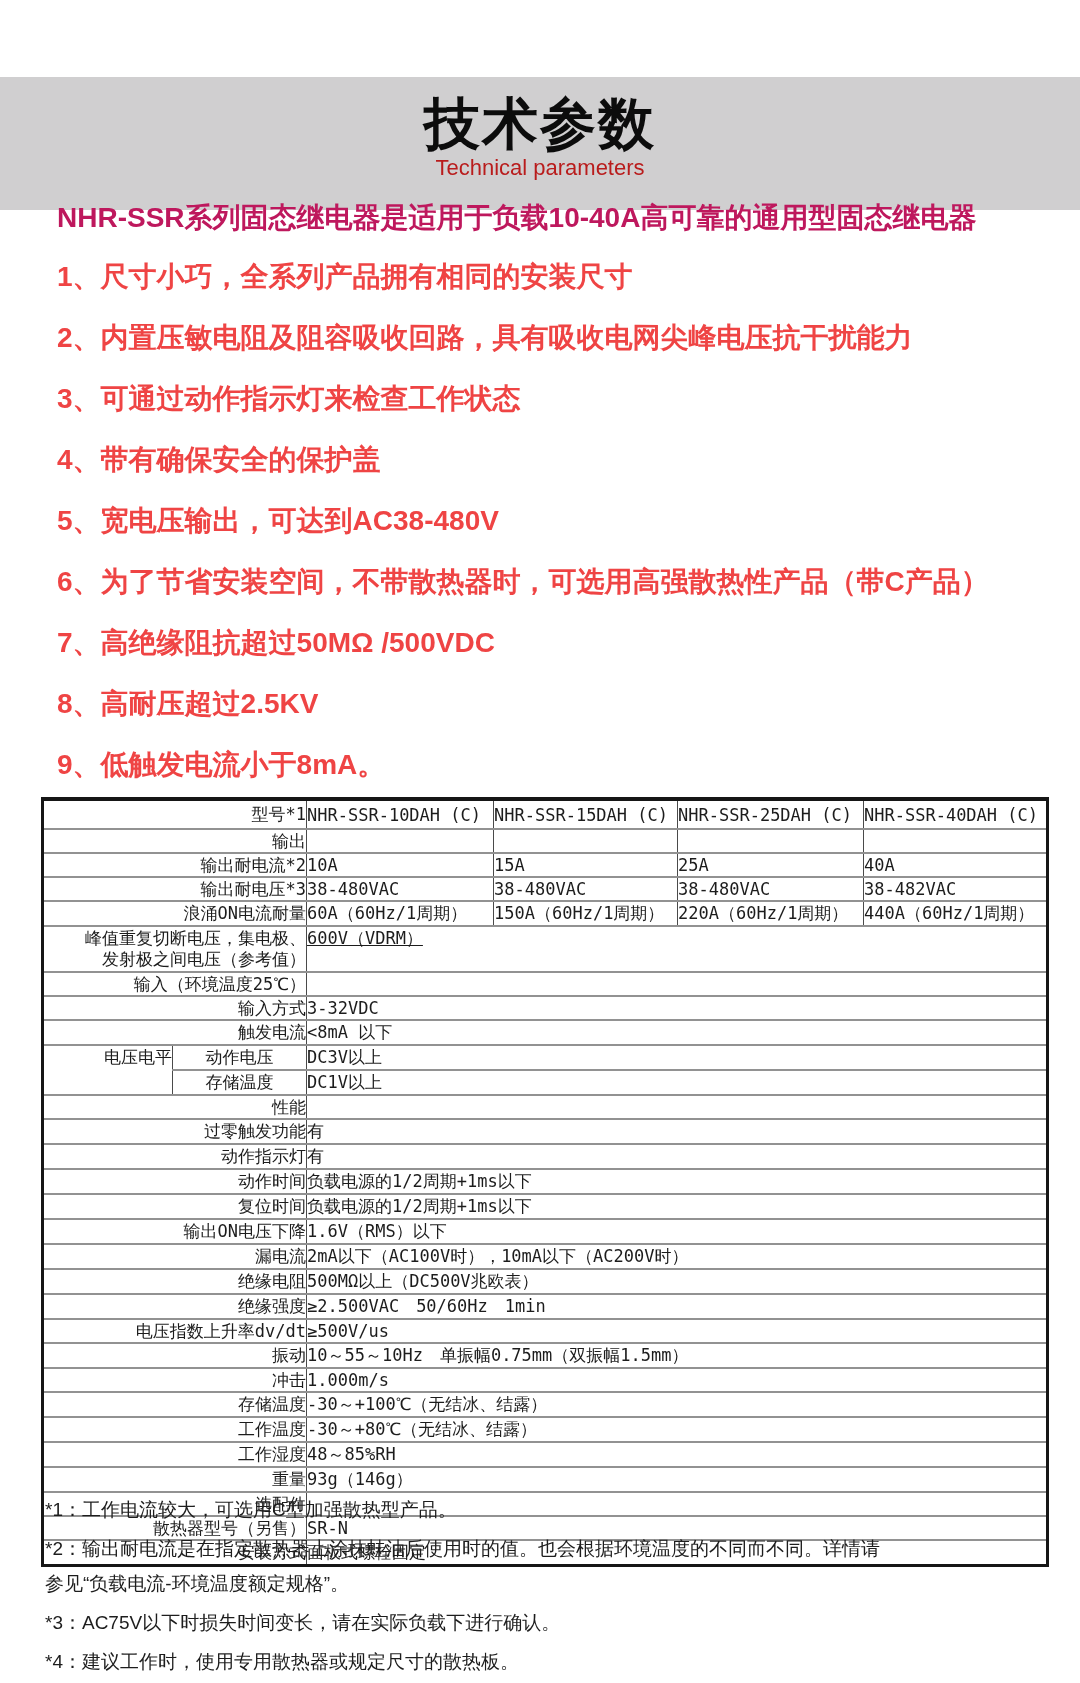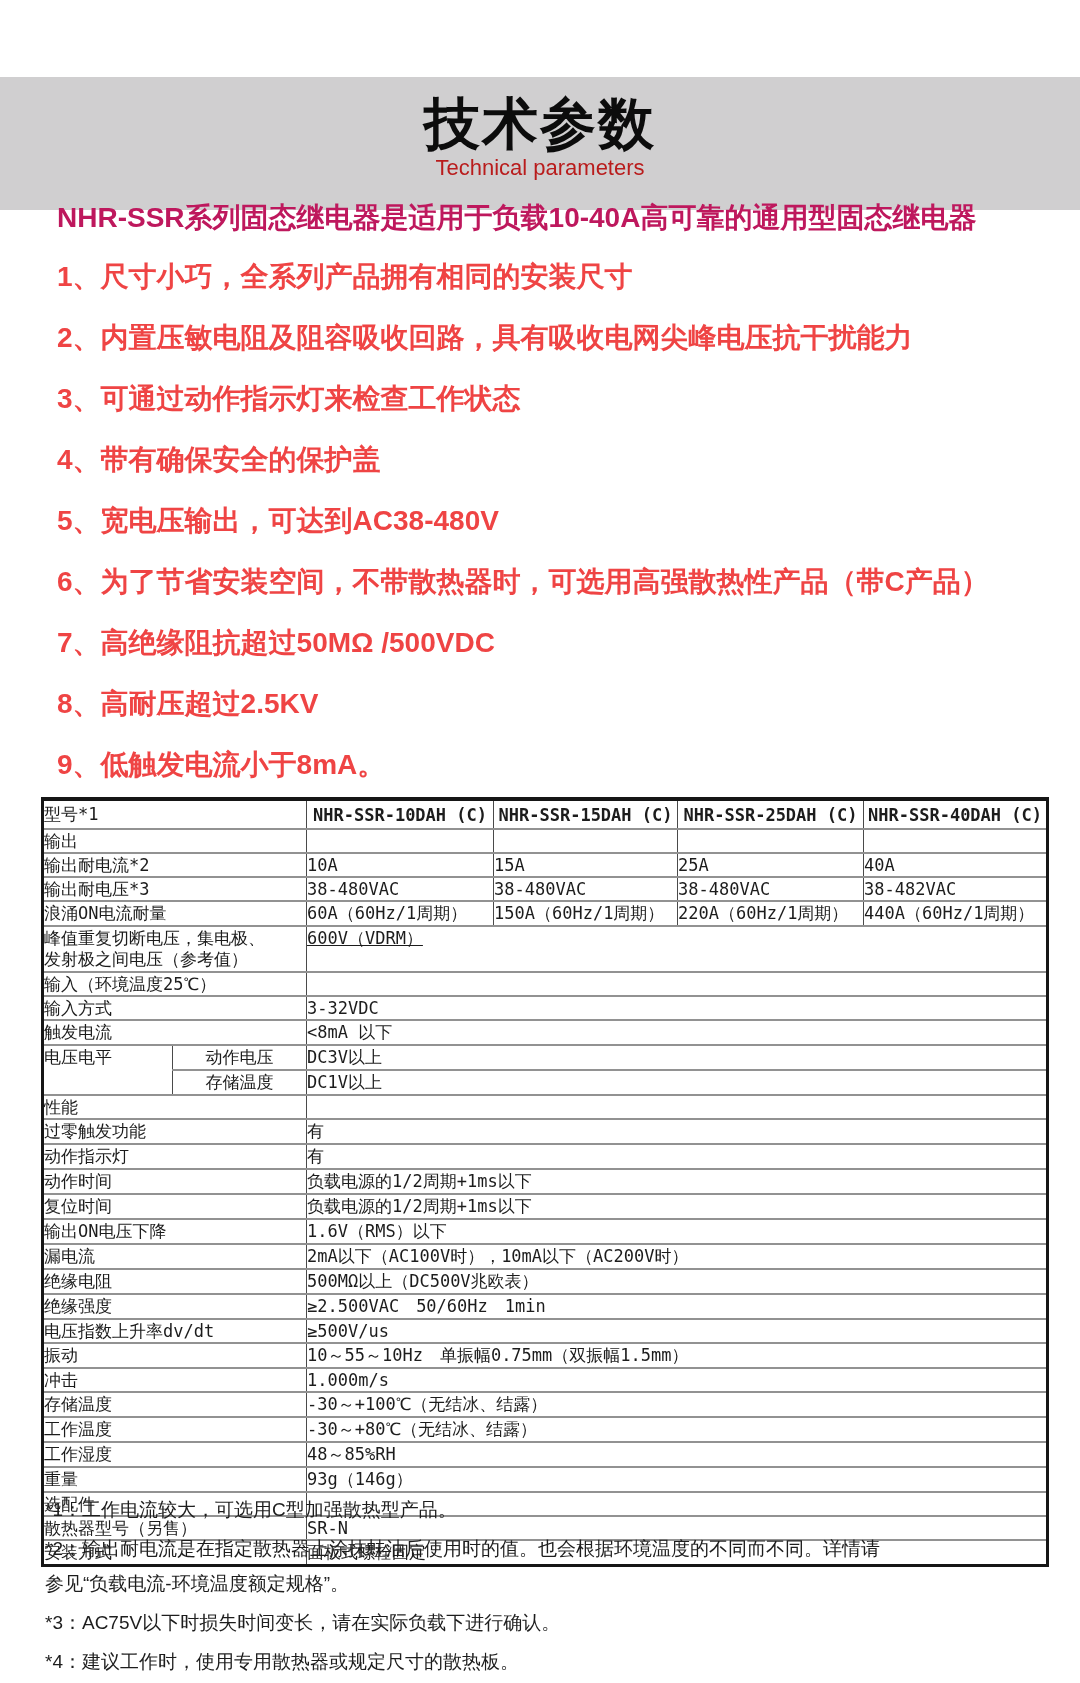--- a/index.html
+++ b/index.html
@@ -35,24 +35,24 @@
     font-family:"DejaVu Sans Mono","Liberation Mono",monospace;
     font-size:17px;color:#1c1c1c;
   }
   .spec-table{border:3px solid #161616;border-top-width:4px;}
   .spec-table td{
     border:1px solid #4a4a4a;border-bottom:2px solid #929292;
     height:22px;padding:0;vertical-align:middle;overflow:hidden;white-space:nowrap;
   }
   .spec-table tr.hdr td{height:27px;}
   .spec-table tr.tall td{height:44px;}
-  .lbl{padding-left:12px;text-align:left;white-space:pre-line !important;line-height:21px;}
+  .lbl{padding-left:12px;text-align:right;white-space:pre-line !important;line-height:21px;}
   .sub{text-align:center;}
   .val{padding-left:10px;text-align:left;}
-  .model{text-align:center;font-weight:bold;}
+  .model{text-align:left;}
   .valtop{vertical-align:top !important;line-height:22px;text-decoration:underline;}
   .grp{vertical-align:top !important;line-height:22px;}
   
   .footnotes{position:absolute;top:1492px;left:45px;right:30px;font-size:19px;color:#1d1d1d;}
   .footnote{margin-bottom:4px;}
   .fline{line-height:35px;white-space:nowrap;}
 </style>
 </head>
 <body>
 

